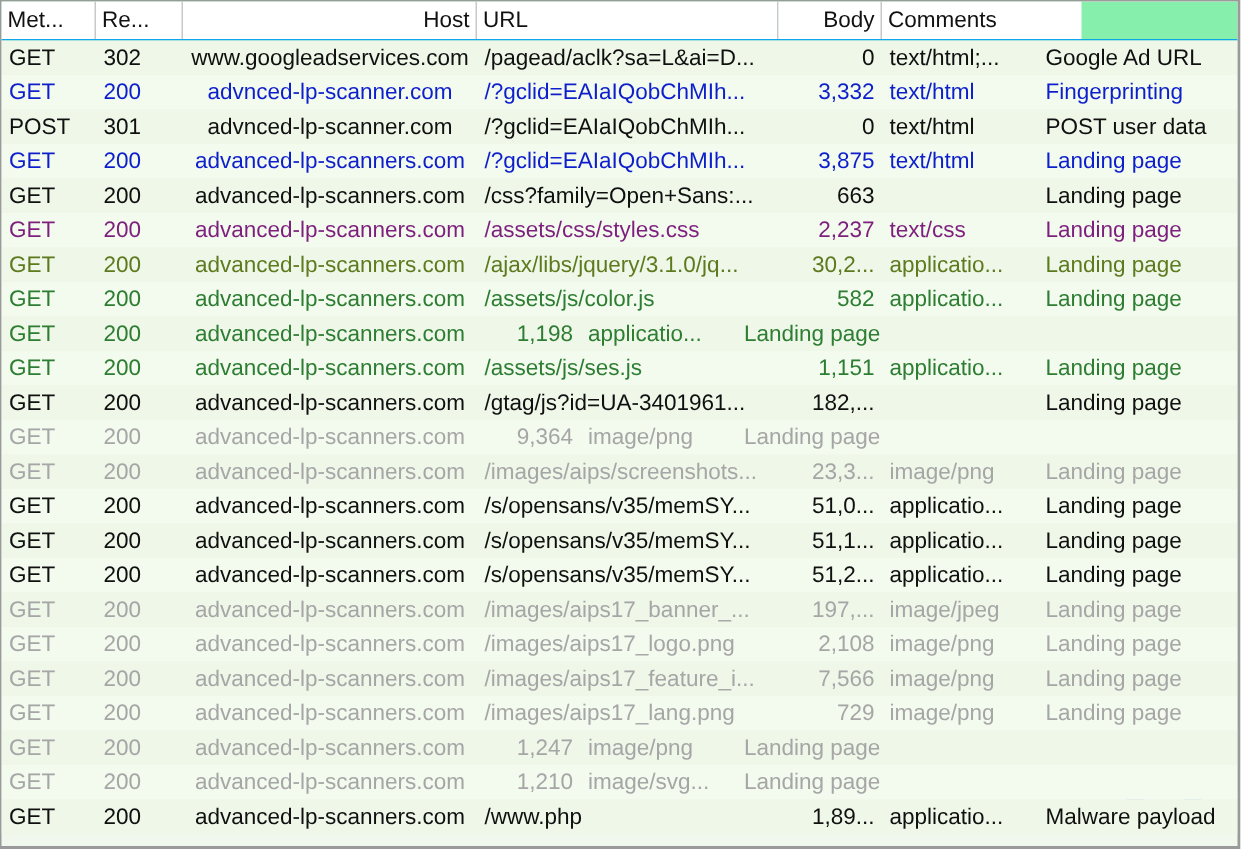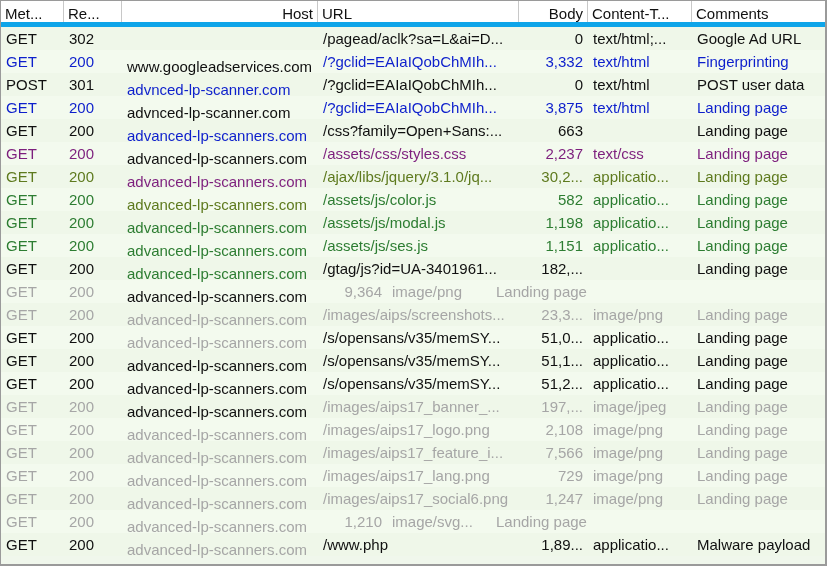--- a/index.html
+++ b/index.html
@@ -20,21 +20,21 @@
     border: 1px solid #9a9a9a;
     border-right-width: 2px;
     border-bottom-width: 2px;
     overflow: hidden;
   }
   
   .grid-header {
     display: flex;
     height: 26px;
     background: #86efac;
-    border-bottom: 5px solid #0ea5e9;
+    border-bottom: 1px solid #0ea5e9;
     box-sizing: border-box;
   }
   .hcell {
     font-size: 15px;
     color: #111111;
     line-height: 25px;
     padding: 0 4px;
     box-sizing: border-box;
     border-right: 1px solid #c8c8c8;
     white-space: nowrap;
@@ -65,21 +65,21 @@
   .cell {
     font-size: 15px;
     line-height: 23px;
     height: 23px;
     padding: 0 5px;
     box-sizing: border-box;
     white-space: nowrap;
     overflow: hidden;
     text-overflow: clip;
   }
-  .cell.c-host   { text-align: left; margin-top: 28px; }
+  .cell.c-host   { text-align: center; }
   .cell.c-body   { text-align: right; }
 
   
   .bg-a { background: #EFF7E9; }
   .bg-b { background: #F3FAEE; }
 
   
   .t-black  { color: #101010; }
   .t-blue   { color: #0D1FCC; }
   .t-green  { color: #2D7D32; }
@@ -104,21 +104,20 @@
 <body>
 
 <div id="app">
 
   <div class="grid-header">
     <div class="hcell c-method">Met...</div>
     <div class="hcell c-result">Re...</div>
     <div class="hcell c-host">Host</div>
     <div class="hcell c-url">URL</div>
     <div class="hcell c-body">Body</div>
-    <div class="hcell c-ctype">Content-T...</div>
     <div class="hcell c-comment">Comments</div>
   </div>
 
   <div class="grid-body" id="grid-body">
       <div class="row bg-a">
         <div class="cell c-method t-black">GET</div>
         <div class="cell c-result t-black">302</div>
         <div class="cell c-host t-black">www.googleadservices.com</div>
         <div class="cell c-url t-black">/pagead/aclk?sa=L&amp;ai=D...</div>
         <div class="cell c-body t-black">0</div>
@@ -185,21 +184,20 @@
         <div class="cell c-host t-green">advanced-lp-scanners.com</div>
         <div class="cell c-url t-green">/assets/js/color.js</div>
         <div class="cell c-body t-green">582</div>
         <div class="cell c-ctype t-green">applicatio...</div>
         <div class="cell c-comment t-green">Landing page</div>
       </div>
       <div class="row bg-a">
         <div class="cell c-method t-green">GET</div>
         <div class="cell c-result t-green">200</div>
         <div class="cell c-host t-green">advanced-lp-scanners.com</div>
-        <div class="cell c-url t-green">/assets/js/modal.js</div>
         <div class="cell c-body t-green">1,198</div>
         <div class="cell c-ctype t-green">applicatio...</div>
         <div class="cell c-comment t-green">Landing page</div>
       </div>
       <div class="row bg-b">
         <div class="cell c-method t-green">GET</div>
         <div class="cell c-result t-green">200</div>
         <div class="cell c-host t-green">advanced-lp-scanners.com</div>
         <div class="cell c-url t-green">/assets/js/ses.js</div>
         <div class="cell c-body t-green">1,151</div>
@@ -292,21 +290,20 @@
         <div class="cell c-host t-gray">advanced-lp-scanners.com</div>
         <div class="cell c-url t-gray">/images/aips17_lang.png</div>
         <div class="cell c-body t-gray">729</div>
         <div class="cell c-ctype t-gray">image/png</div>
         <div class="cell c-comment t-gray">Landing page</div>
       </div>
       <div class="row bg-a">
         <div class="cell c-method t-gray">GET</div>
         <div class="cell c-result t-gray">200</div>
         <div class="cell c-host t-gray">advanced-lp-scanners.com</div>
-        <div class="cell c-url t-gray">/images/aips17_social6.png</div>
         <div class="cell c-body t-gray">1,247</div>
         <div class="cell c-ctype t-gray">image/png</div>
         <div class="cell c-comment t-gray">Landing page</div>
       </div>
       <div class="row bg-b">
         <div class="cell c-method t-gray">GET</div>
         <div class="cell c-result t-gray">200</div>
         <div class="cell c-host t-gray">advanced-lp-scanners.com</div>
         <div class="cell c-body t-gray">1,210</div>
         <div class="cell c-ctype t-gray">image/svg...</div>

